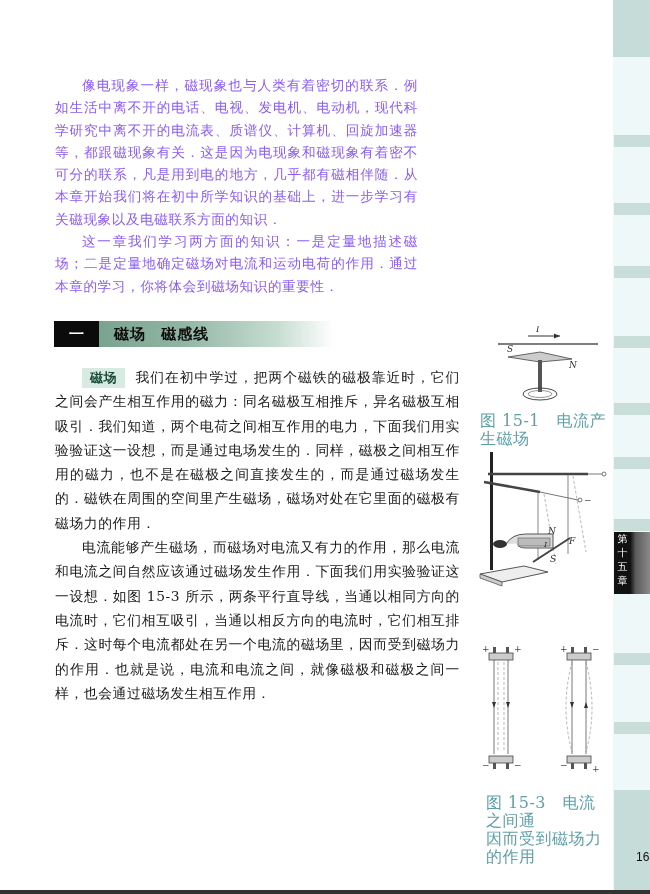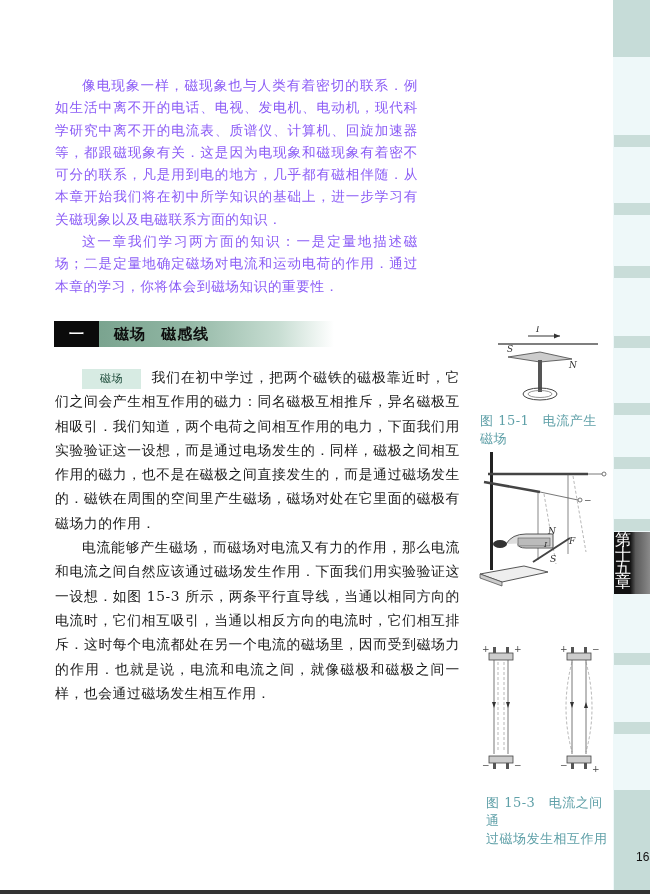--- a/index.html
+++ b/index.html
@@ -27,21 +27,21 @@
   .edge-bottom {
     position: absolute; left: 614px; top: 790px; width: 36px; height: 100px;
     background: #c6dcd8;
   }
   .chapter-tab {
     position: absolute; left: 614px; top: 532px; width: 36px; height: 62px;
     background: linear-gradient(90deg,#111 0,#111 45%,#5a5a5a 60%,#8a8a8a 100%);
   }
   .chapter-label {
     position: absolute; left: 615px; top: 533px; width: 15px;
-    color: #ffffff; font-family: Liberation Sans, sans-serif; font-size: 16px;
+    color: #ffffff; font-family: Liberation Mono, monospace; font-size: 10px;
     line-height: 14px; text-align: center; word-break: break-all;
   }
   .page-number {
     position: absolute; left: 636px; top: 850px;
     font-family: "Liberation Sans", sans-serif; font-size: 12px; color: #111;
   }
   .bottom-rule {
     position: absolute; left: 0; top: 890px; width: 650px; height: 4px; background: #333;
   }
 
@@ -50,22 +50,22 @@
     position: absolute; left: 55px; width: 363px;
     font-size: 13.6px; line-height: 22.3px; letter-spacing: 0.6px;
     text-align: justify;
   }
   .para { margin: 0; text-indent: 27px; }
   .intro { top: 74px; color: #8b5cf6; }
   .main  { top: 365px; width: 405px; font-size: 13.8px; line-height: 24.3px; }
 
   .term {
     display: inline-block; background: #d7ebe3; color: #1d4b3a;
-    font-family: "DejaVu Sans", sans-serif; font-weight: normal; font-size: 11px;
-    padding: 0 18px; line-height: 20px; text-indent: 0; margin-right: 10px;
+    font-family: "DejaVu Sans", sans-serif; font-weight: bold; font-size: 13px;
+    padding: 0 8px; line-height: 20px; text-indent: 0; margin-right: 10px;
   }
 
   
   .section-header {
     position: absolute; left: 54px; top: 321px; width: 280px; height: 26px;
     background: linear-gradient(90deg,#6f9a85 0%,#8fb5a2 45%,#c7ddd2 80%,#ffffff 100%);
   }
   .section-num-box {
     position: absolute; left: 0; top: 0; width: 45px; height: 26px; background: #0b0b0b;
   }
@@ -76,21 +76,21 @@
   }
   .section-title {
     position: absolute; left: 60px; top: 0; line-height: 26px; color: #0e0e0e;
     font-family: Liberation Sans, sans-serif; font-weight: bold; font-size: 15px;
     letter-spacing: 1px; word-spacing: 10px;
   }
 
   
   .figure { position: absolute; }
   .fig-caption {
-    position: absolute; color: #5fa0a8; font-size: 13px; line-height: 18px;
+    position: absolute; color: #5fa0a8; font-size: 16px; line-height: 18px;
     letter-spacing: 0.5px; font-family: "DejaVu Serif", serif;
   }
 </style>
 </head>
 <body>
 
 <div class="page">
 
   <div class="edge-strip"></div>
   <div class="edge-top"></div>
@@ -205,17 +205,17 @@
         <polygon points="106,58 104,64 108,64" fill="#333"></polygon>
         <rect x="87" y="112" width="24" height="7" fill="#ccc" stroke="#444" stroke-width="0.8"></rect>
         <rect x="91" y="119" width="3" height="6" fill="#555"></rect>
         <rect x="104" y="119" width="3" height="6" fill="#555"></rect>
         <text x="80" y="124" font-size="9" fill="#444">−</text>
         <text x="112" y="128" font-size="9" fill="#444">+</text>
       </g>
     </svg>
     <div class="fig-caption" style="left:6px; top:150px; width:125px;">
       <div>图 15-3　电流之间通</div>
-      <div>过磁场发生相互作用</div>
+      <div>因而受到磁场力的作用</div>
     </div>
   </div>
 
 </div>
 
 </body></html>

